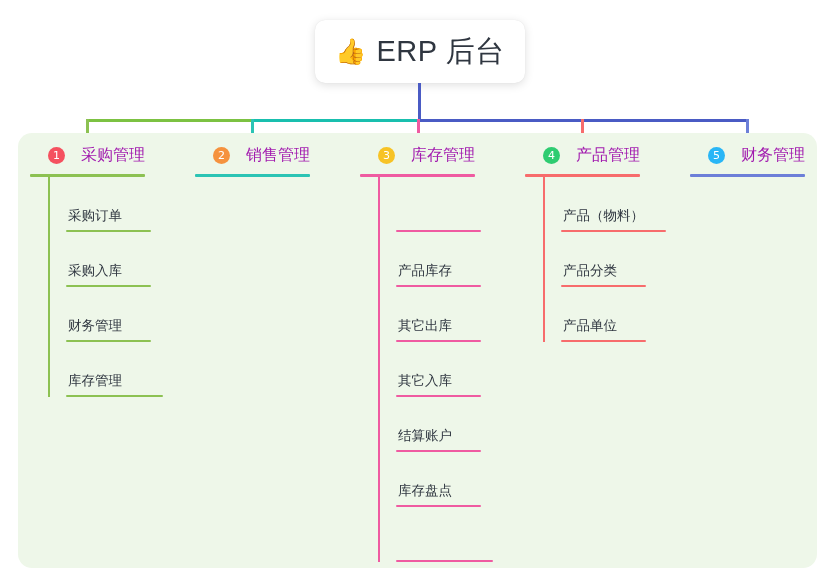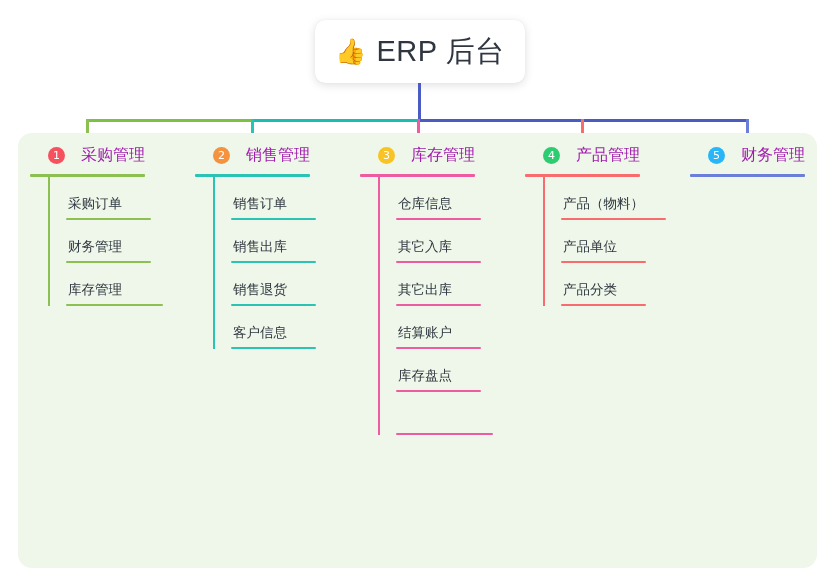--- a/index.html
+++ b/index.html
@@ -88,21 +88,21 @@
   
   .items { position: relative; padding-left: 18px; }
   .spine {
     position: absolute;
     left: 18px; top: 0;
     width: 2px;
     height: 100%;
   }
   .item {
     position: relative;
-    height: 43px;
+    height: 55px;
     padding-left: 18px;
     display: flex;
     flex-direction: column;
     justify-content: flex-end;
   }
   .item-label {
     font-size: 13.5px;
     color: #2f3640;
     white-space: nowrap;
     padding-bottom: 5px;
@@ -144,73 +144,61 @@
           <span class="col-title">采购管理</span>
         </div>
         <div class="col-underline" style="width: 115px; background: rgb(140, 193, 82);"></div>
         <div class="items">
           <div class="spine" style="background: rgb(140, 193, 82);"></div>
           <div class="item">
             <div class="item-label">采购订单</div>
             <div class="item-underline" style="width: 85px; background: rgb(140, 193, 82);"></div>
           </div>
           <div class="item">
+            <div class="item-label">采购入库</div>
+            <div class="item-underline" style="width: 85px; background: rgb(140, 193, 82);"></div>
+          </div>
+          <div class="item">
             <div class="item-label">财务管理</div>
             <div class="item-underline" style="width: 85px; background: rgb(140, 193, 82);"></div>
           </div>
           <div class="item">
             <div class="item-label">库存管理</div>
             <div class="item-underline" style="width: 97px; background: rgb(140, 193, 82);"></div>
           </div>
         </div>
       </div>
       <div class="col" style="left: 195px;">
         <div class="col-head">
           <span class="badge" style="background: rgb(245, 146, 62);">2</span>
           <span class="col-title">销售管理</span>
         </div>
         <div class="col-underline" style="width: 115px; background: rgb(43, 196, 180);"></div>
-        <div class="items">
-          <div class="spine" style="background: rgb(43, 196, 180);"></div>
-          <div class="item">
-            <div class="item-label">销售订单</div>
-            <div class="item-underline" style="width: 85px; background: rgb(43, 196, 180);"></div>
-          </div>
-          <div class="item">
-            <div class="item-label">销售出库</div>
-            <div class="item-underline" style="width: 85px; background: rgb(43, 196, 180);"></div>
-          </div>
-          <div class="item">
-            <div class="item-label">销售退货</div>
-            <div class="item-underline" style="width: 85px; background: rgb(43, 196, 180);"></div>
-          </div>
-          <div class="item">
-            <div class="item-label">客户信息</div>
-            <div class="item-underline" style="width: 85px; background: rgb(43, 196, 180);"></div>
-          </div>
-        </div>
       </div>
       <div class="col" style="left: 360px;">
         <div class="col-head">
           <span class="badge" style="background: rgb(247, 195, 37);">3</span>
           <span class="col-title">库存管理</span>
         </div>
         <div class="col-underline" style="width: 115px; background: rgb(239, 91, 161);"></div>
         <div class="items">
           <div class="spine" style="background: rgb(239, 91, 161);"></div>
           <div class="item">
-            <div class="item-label">仓库信息</div>
+            <div class="item-underline" style="width: 85px; background: rgb(239, 91, 161);"></div>
+          </div>
+          <div class="item">
+            <div class="item-label">产品库存</div>
+            <div class="item-underline" style="width: 85px; background: rgb(239, 91, 161);"></div>
+          </div>
+          <div class="item">
+            <div class="item-label">其它出库</div>
             <div class="item-underline" style="width: 85px; background: rgb(239, 91, 161);"></div>
           </div>
           <div class="item">
             <div class="item-label">其它入库</div>
-            <div class="item-underline" style="width: 85px; background: rgb(239, 91, 161);"></div>
-          </div>
-          <div class="item">
-            <div class="item-label">其它出库</div>
             <div class="item-underline" style="width: 85px; background: rgb(239, 91, 161);"></div>
           </div>
           <div class="item">
             <div class="item-label">结算账户</div>
             <div class="item-underline" style="width: 85px; background: rgb(239, 91, 161);"></div>
           </div>
           <div class="item">
             <div class="item-label">库存盘点</div>
             <div class="item-underline" style="width: 85px; background: rgb(239, 91, 161);"></div>
           </div>
@@ -225,27 +213,27 @@
           <span class="col-title">产品管理</span>
         </div>
         <div class="col-underline" style="width: 115px; background: rgb(247, 108, 108);"></div>
         <div class="items">
           <div class="spine" style="background: rgb(247, 108, 108);"></div>
           <div class="item">
             <div class="item-label">产品（物料）</div>
             <div class="item-underline" style="width: 105px; background: rgb(247, 108, 108);"></div>
           </div>
           <div class="item">
+            <div class="item-label">产品分类</div>
+            <div class="item-underline" style="width: 85px; background: rgb(247, 108, 108);"></div>
+          </div>
+          <div class="item">
             <div class="item-label">产品单位</div>
             <div class="item-underline" style="width: 85px; background: rgb(247, 108, 108);"></div>
           </div>
-          <div class="item">
-            <div class="item-label">产品分类</div>
-            <div class="item-underline" style="width: 85px; background: rgb(247, 108, 108);"></div>
-          </div>
         </div>
       </div>
       <div class="col" style="left: 690px;">
         <div class="col-head">
           <span class="badge" style="background: rgb(41, 182, 246);">5</span>
           <span class="col-title">财务管理</span>
         </div>
         <div class="col-underline" style="width: 115px; background: rgb(108, 127, 216);"></div>
       </div>
     </div>

